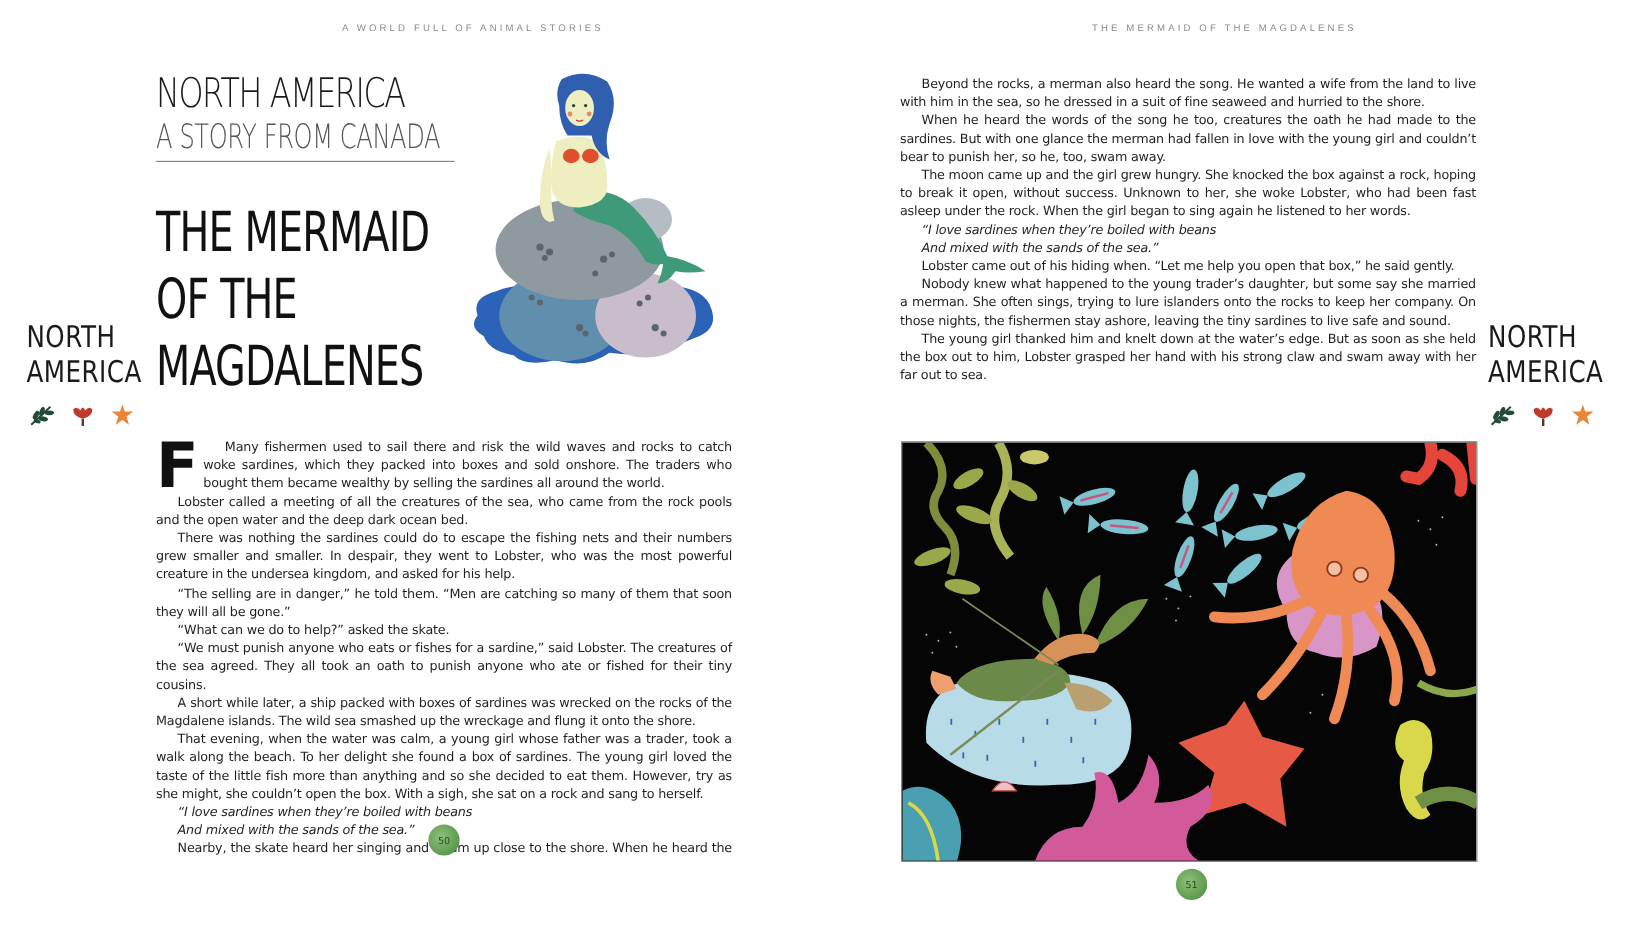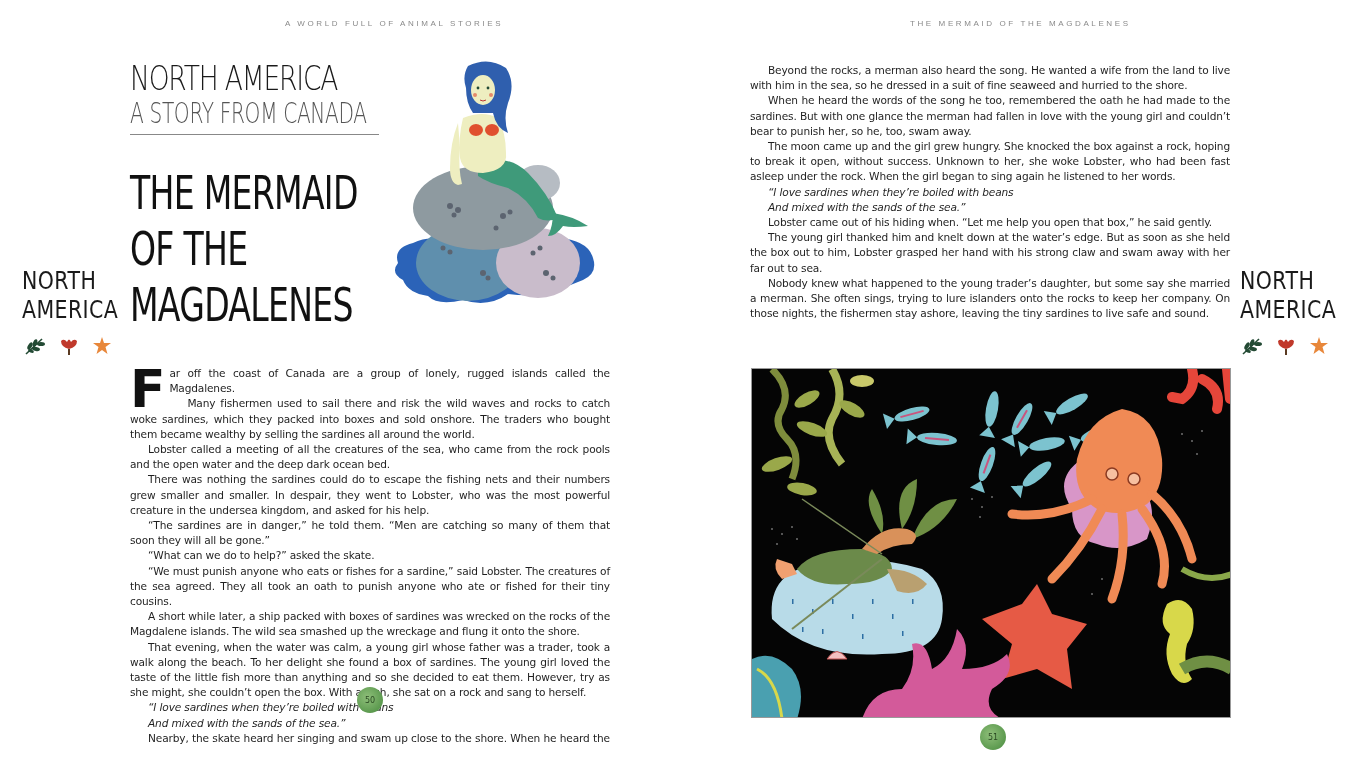--- a/index.html
+++ b/index.html
@@ -170,49 +170,48 @@
   <ellipse cx="95" cy="32" rx="12" ry="15" fill="#eeeec0"></ellipse>
   <circle cx="90" cy="30" r="1.4" fill="#234a34"></circle>
     <circle cx="100" cy="30" r="1.4" fill="#234a34"></circle>
   <circle cx="87" cy="37" r="2" fill="#e38a6a"></circle>
     <circle cx="103" cy="37" r="2" fill="#e38a6a"></circle>
   <path d="M92 42 Q95 44 98 42" stroke="#b33" stroke-width="1" fill="none"></path>
 </svg>
 
 <div class="body-text body-left">
   <span class="drop-cap">F</span>
-  <p class="noindent">ar off the coast of Canada are a group of lonely, rugged islands called the Magdalenes.</p>
   <p style="text-indent:18px;">Many fishermen used to sail there and risk the wild waves and rocks to catch woke sardines, which they packed into boxes and sold onshore. The traders who bought them became wealthy by selling the sardines all around the world.</p>
   <p>Lobster called a meeting of all the creatures of the sea, who came from the rock pools and the open water and the deep dark ocean bed.</p>
   <p>There was nothing the sardines could do to escape the fishing nets and their numbers grew smaller and smaller. In despair, they went to Lobster, who was the most powerful creature in the undersea kingdom, and asked for his help.</p>
-  <p>“The sardines are in danger,” he told them. “Men are catching so many of them that soon they will all be gone.”</p>
+  <p>“The selling are in danger,” he told them. “Men are catching so many of them that soon they will all be gone.”</p>
   <p>“What can we do to help?” asked the skate.</p>
   <p>“We must punish anyone who eats or fishes for a sardine,” said Lobster. The creatures of the sea agreed. They all took an oath to punish anyone who ate or fished for their tiny cousins.</p>
   <p>A short while later, a ship packed with boxes of sardines was wrecked on the rocks of the Magdalene islands. The wild sea smashed up the wreckage and flung it onto the shore.</p>
   <p>That evening, when the water was calm, a young girl whose father was a trader, took a walk along the beach. To her delight she found a box of sardines. The young girl loved the taste of the little fish more than anything and so she decided to eat them. However, try as she might, she couldn’t open the box. With a sigh, she sat on a rock and sang to herself.</p>
   <p class="verse">“I love sardines when they’re boiled with beans</p>
   <p class="verse">And mixed with the sands of the sea.”</p>
   <p style="text-align-last:justify;">Nearby, the skate heard her singing and swam up close to the shore. When he heard the</p>
 </div>
 
 <div class="folio folio-left">50</div>
 
 <div class="page page-right">
   <div class="running-head" style="left:230px;">The Mermaid of the Magdalenes</div>
 </div>
 
 <div class="body-text body-right">
   <p>Beyond the rocks, a merman also heard the song. He wanted a wife from the land to live with him in the sea, so he dressed in a suit of fine seaweed and hurried to the shore.</p>
-  <p>When he heard the words of the song he too, remembered the oath he had made to the sardines. But with one glance the merman had fallen in love with the young girl and couldn’t bear to punish her, so he, too, swam away.</p>
+  <p>When he heard the words of the song he too, creatures the oath he had made to the sardines. But with one glance the merman had fallen in love with the young girl and couldn’t bear to punish her, so he, too, swam away.</p>
   <p>The moon came up and the girl grew hungry. She knocked the box against a rock, hoping to break it open, without success. Unknown to her, she woke Lobster, who had been fast asleep under the rock. When the girl began to sing again he listened to her words.</p>
   <p class="verse">“I love sardines when they’re boiled with beans</p>
   <p class="verse">And mixed with the sands of the sea.”</p>
   <p>Lobster came out of his hiding when. “Let me help you open that box,” he said gently.</p>
+  <p>Nobody knew what happened to the young trader’s daughter, but some say she married a merman. She often sings, trying to lure islanders onto the rocks to keep her company. On those nights, the fishermen stay ashore, leaving the tiny sardines to live safe and sound.</p>
   <p>The young girl thanked him and knelt down at the water’s edge. But as soon as she held the box out to him, Lobster grasped her hand with his strong claw and swam away with her far out to sea.</p>
-  <p>Nobody knew what happened to the young trader’s daughter, but some say she married a merman. She often sings, trying to lure islanders onto the rocks to keep her company. On those nights, the fishermen stay ashore, leaving the tiny sardines to live safe and sound.</p>
 </div>
 
 <div class="side-label side-right" style="text-transform:uppercase;">
   <span>North</span>
   <span>America</span>
 </div>
 
 <div class="ornaments orn-right">
   <svg width="22" height="20" viewBox="0 0 22 20">
     <path d="M2 18 L18 3" stroke="#234a34" stroke-width="1.6" fill="none"></path>

